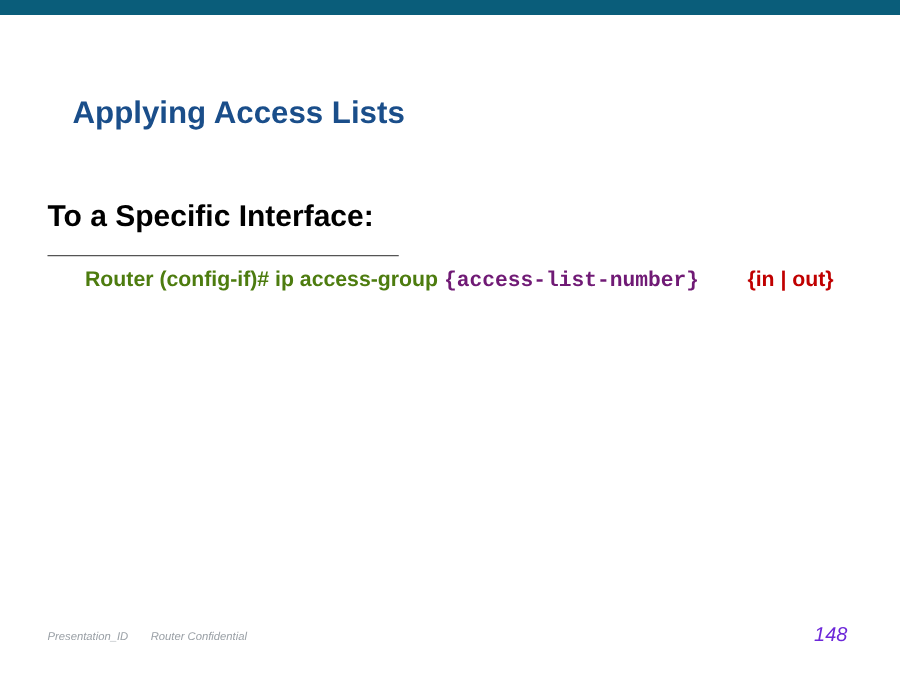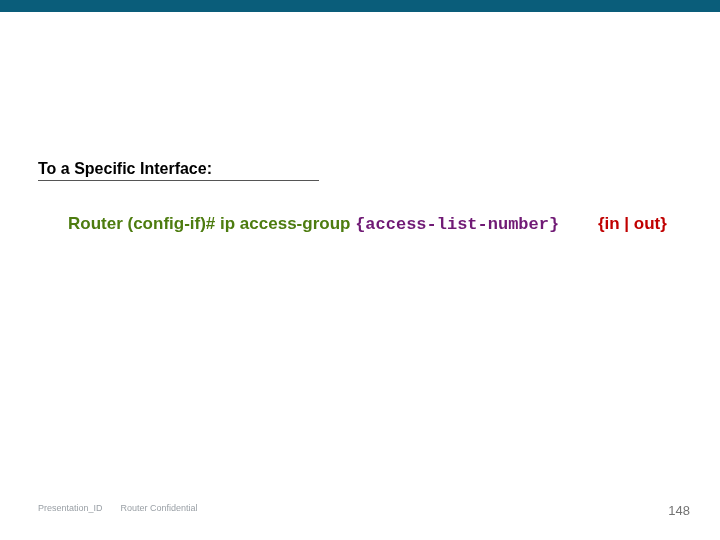--- a/index.html
+++ b/index.html
@@ -1,37 +1,38 @@
 <!DOCTYPE html>
 <html><head>
 <meta charset="utf-8">
 <style>
   * { margin: 0; padding: 0; box-sizing: border-box; }
   html, body { width: 720px; height: 540px; background: #fff; font-family: Arial, Helvetica, sans-serif; }
   .slide { position: relative; width: 720px; height: 540px; }
   .top-bar { position: absolute; top: 0; left: 0; right: 0; height: 12px; background: #0a5d7a; }
   .title { position: absolute; top: 76px; left: 58px; color: #1a4e8a; font-size: 25px; font-weight: bold; }
   .subtitle-wrap { position: absolute; top: 160px; left: 38px; right: 38px; }
-  .subtitle { color: #000; font-size: 16px; font-weight: bold; border-bottom: 1.5px solid #555; display: inline-block; padding-bottom: 2px; width: 281px; }
+  .subtitle { color: #000; font-size: 24px; font-weight: bold; border-bottom: 1.5px solid #555; display: inline-block; padding-bottom: 16px; width: 281px; }
   .cmd-line { position: absolute; top: 213px; left: 68px; right: 50px; font-size: 17px; font-weight: bold; line-height: 1.3; }
   .cmd-prefix { color: #4d7c0f; }
   .cmd-arg1 { color: #701a75; font-family: Liberation Mono, monospace; }
   .cmd-arg2 { color: #c00000; margin-left: 34px; }
-  .footer { position: absolute; bottom: 22px; left: 38px; right: 30px; display: flex; align-items: flex-start; font-size: 9px; color: #9aa0a6; }
+  .footer { position: absolute; bottom: 22px; left: 38px; right: 42px; display: flex; align-items: center; font-size: 9px; color: #9aa0a6; font-style: italic; }
   .footer .pid { margin-right: 18px; }
   .footer .copy { margin-right: 14px; }
   .footer .conf { }
-  .footer .page { margin-left: auto; font-size: 13px; color: #737373; }
+  .footer .page { margin-left: auto; font-size: 16px; color: #6d28d9; }
 </style>
 </head>
 <body>
 
 <div class="slide">
   <div class="top-bar"></div>
 
+  <div class="title">Applying Access Lists</div>
 
   <div class="subtitle-wrap">
     <div class="subtitle">To a Specific Interface:</div>
   </div>
 
   <div class="cmd-line">
     <span class="cmd-prefix">Router (config-if)# ip access-group </span><span class="cmd-arg1">{access-list-number}</span><span>  </span><span class="cmd-arg2">{in | out}</span>
   </div>
 
   <div class="footer">

